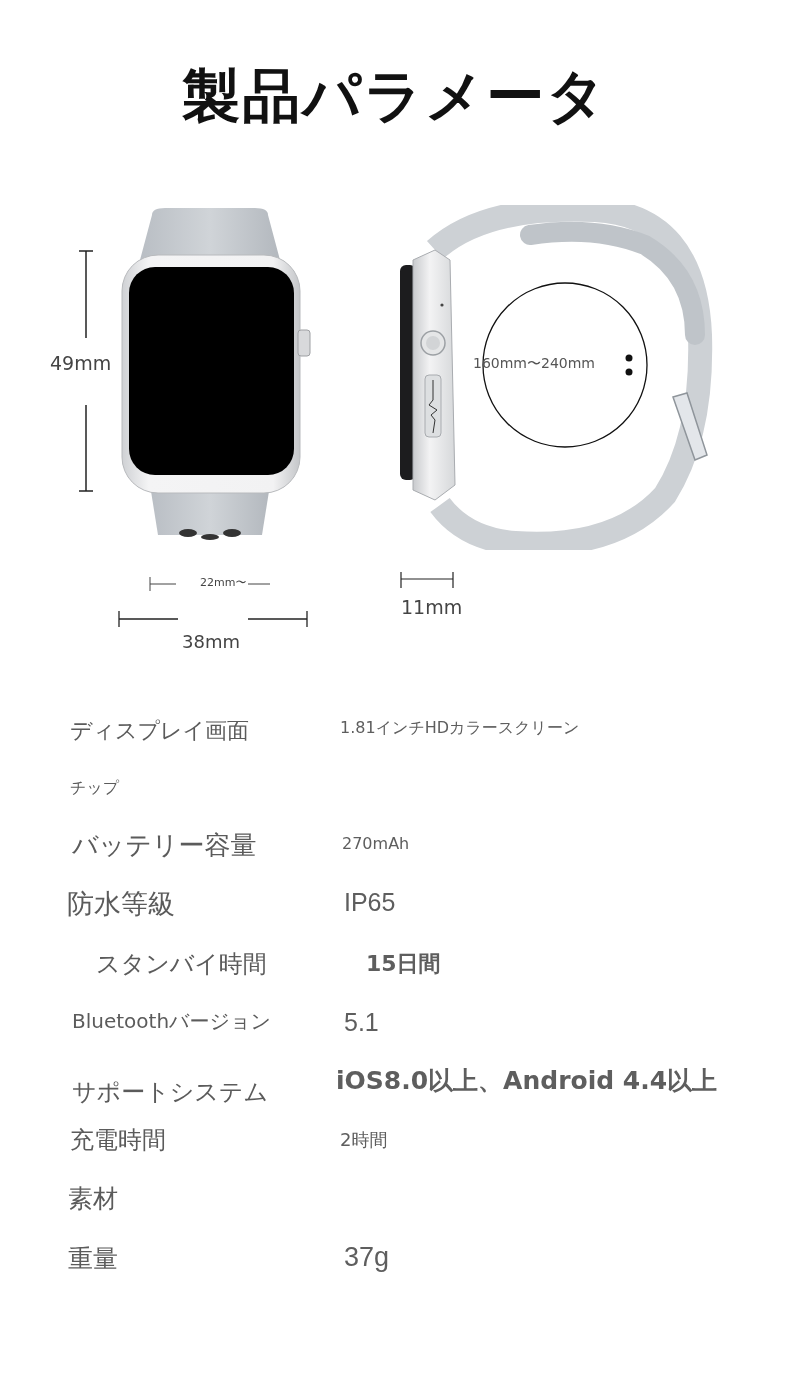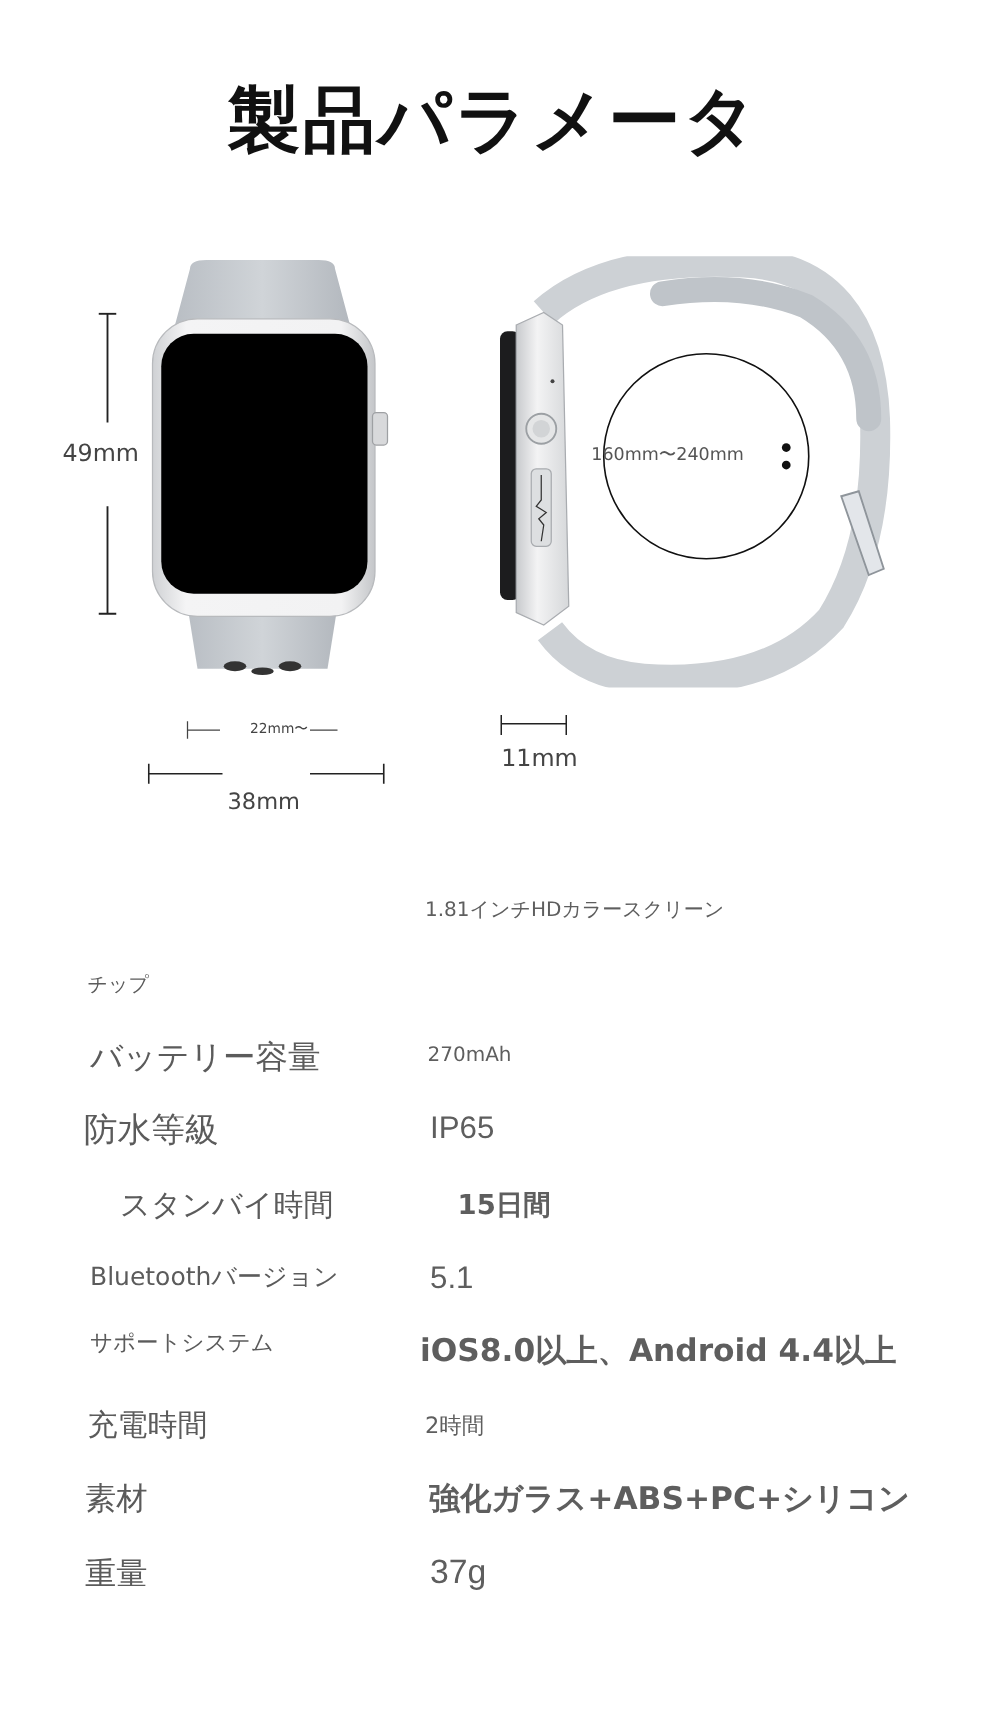--- a/index.html
+++ b/index.html
@@ -106,20 +106,21 @@
 
 <svg style="position:absolute;left:400px;top:570px;" width="56" height="20">
   <line x1="1" y1="2" x2="1" y2="18" stroke="#222" stroke-width="1.2"></line>
   <line x1="1" y1="9" x2="53" y2="9" stroke="#222" stroke-width="1.2"></line>
   <line x1="53" y1="2" x2="53" y2="18" stroke="#222" stroke-width="1.2"></line>
 </svg>
 <div class="dim-text" style="left:401px;top:596px;font-size:19px;">11mm</div>
 
 <div>
   <div class="spec-row" style="top:712px;">
+    <span class="spec-label" style="left:70px;top:4px;font-size:22px;">ディスプレイ画面</span>
     <span class="spec-value" style="left:340px;top:6px;font-size:16px;">1.81インチHDカラースクリーン</span>
   </div>
   <div class="spec-row" style="top:770px;">
     <span class="spec-label" style="left:70px;top:8px;font-size:16px;">チップ</span>
   </div>
   <div class="spec-row" style="top:828px;">
     <span class="spec-label" style="left:72px;top:0px;font-size:26px;">バッテリー容量</span>
     <span class="spec-value" style="left:342px;top:6px;font-size:16px;">270mAh</span>
   </div>
   <div class="spec-row" style="top:886px;">
@@ -128,28 +129,27 @@
   </div>
   <div class="spec-row" style="top:946px;margin-left:24px;">
     <span class="spec-label" style="left:72px;top:2px;font-size:24px;">スタンバイ時間</span>
     <span class="spec-value" style="left:342px;top:3px;font-size:22px;font-weight:bold;">15日間</span>
   </div>
   <div class="spec-row" style="top:1004px;">
     <span class="spec-label" style="left:72px;top:4px;font-size:20px;">Bluetoothバージョン</span>
     <span class="spec-value" style="left:344px;top:4px;font-size:25px;font-family:'Liberation Sans',sans-serif;">5.1</span>
   </div>
   <div class="spec-row" style="top:1062px;">
-    <span class="spec-label" style="left:72px;top:0;font-size:18px;">サポートシステム</span>
+    <span class="spec-label" style="left:72px;top:14px;font-size:24px;">サポートシステム</span>
     <span class="spec-value" style="left:336px;top:2px;font-size:25px;font-weight:bold;">iOS8.0以上、Android 4.4以上</span>
   </div>
   <div class="spec-row" style="top:1122px;">
     <span class="spec-label" style="left:70px;top:2px;font-size:24px;">充電時間</span>
     <span class="spec-value" style="left:340px;top:6px;font-size:18px;">2時間</span>
   </div>
   <div class="spec-row" style="top:1180px;">
     <span class="spec-label" style="left:68px;top:2px;font-size:25px;">素材</span>
-    <span class="spec-value" style="left:343px;top:2px;font-size:25px;font-weight:bold;">強化ガラス+ABS+PC+シリコン</span>
   </div>
   <div class="spec-row" style="top:1240px;text-decoration:underline;">
     <span class="spec-label" style="left:68px;top:2px;font-size:25px;">重量</span>
     <span class="spec-value" style="left:344px;top:2px;font-size:27px;font-family:'Liberation Sans',sans-serif;">37g</span>
   </div>
 </div>
 
 </body></html>

